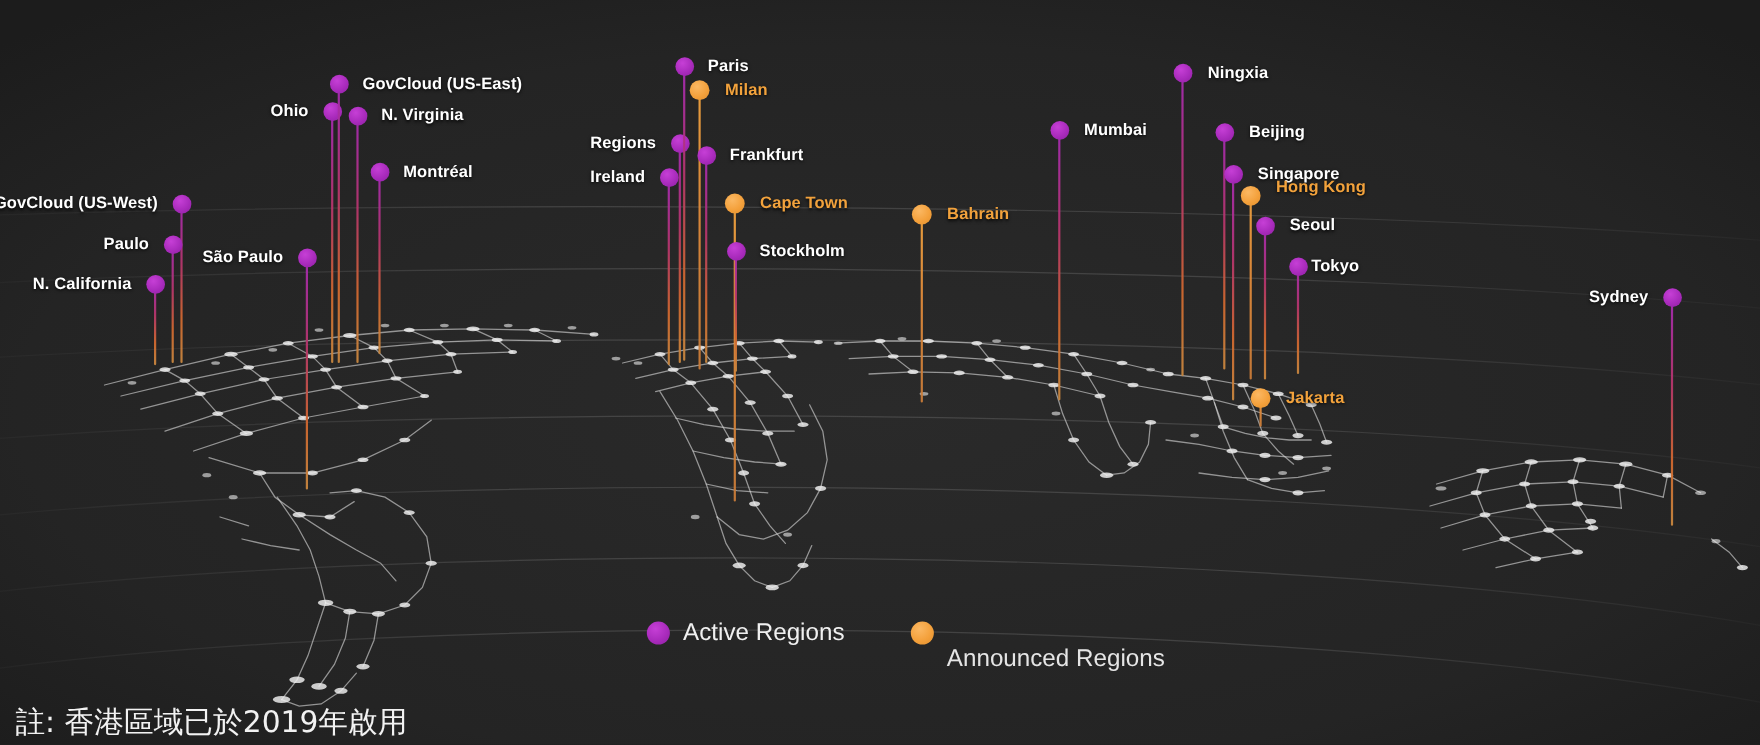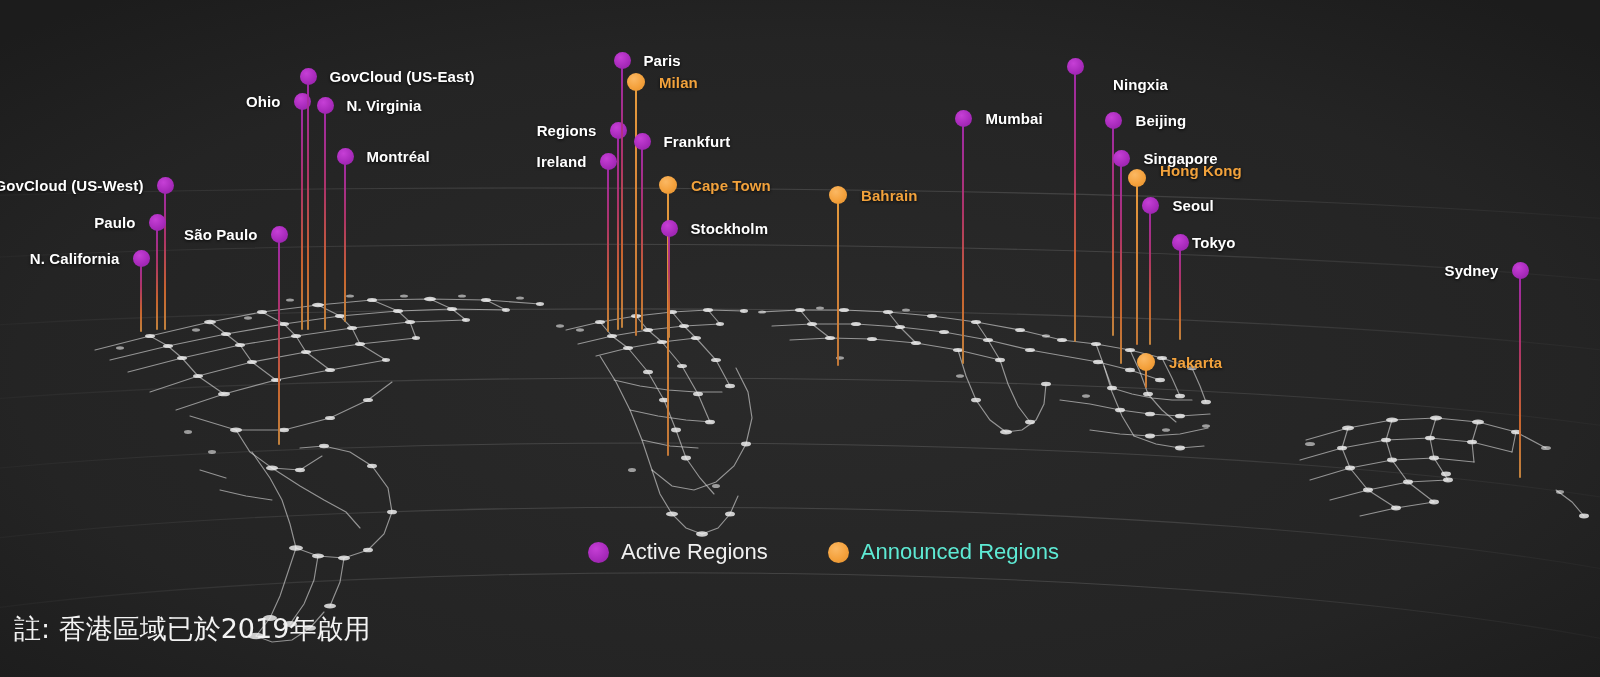--- a/index.html
+++ b/index.html
@@ -102,27 +102,27 @@
     background: radial-gradient(circle at 38% 32%, #c63fd6 0%, #a92bbc 55%, #8f1fa2 100%);
   }
   .legend-dot.announced {
     background: radial-gradient(circle at 38% 32%, #fbb863 0%, #f4a13c 55%, #e08f2e 100%);
   }
   .legend-text {
     font-size: 22px;
     line-height: 1;
   }
   .legend-text.active { color: #f0f0f0; }
-  .legend-text.announced { color: #5eead4; }
+  .legend-text.announced { color: #e5e5e5; margin-top: 46px; }
 
   
   #footnote {
     position: absolute;
     left: 14px;
-    top: 612px;
+    top: 640px;
     color: #f2f2f2;
     font-size: 27px;
     line-height: 1.25;
     font-family: "DejaVu Sans", "Liberation Sans", sans-serif;
     white-space: nowrap;
   }
 </style>
 </head>
 <body>
 
@@ -488,21 +488,21 @@
         <div class="mlabel announced right" style="top: 195px; left: 23px;">Bahrain</div>
       </div>
       <div class="marker" style="left: 963px; top: 0px;">
         <div class="stem active" style="top: 118px; height: 246px;"></div>
         <div class="dot active" style="width: 17px; height: 17px; left: -8.5px; top: 109.5px;"></div>
         <div class="mlabel active right" style="top: 118px; left: 22.5px;">Mumbai</div>
       </div>
       <div class="marker" style="left: 1075px; top: 0px;">
         <div class="stem active" style="top: 66px; height: 276px;"></div>
         <div class="dot active" style="width: 17px; height: 17px; left: -8.5px; top: 57.5px;"></div>
-        <div class="mlabel active right" style="top: 66px; left: 38px; margin-top: 18px;">Ningxia</div>
+        <div class="mlabel active right" style="top: 66px; left: 23px;">Ningxia</div>
       </div>
       <div class="marker" style="left: 1113px; top: 0px;">
         <div class="stem active" style="top: 120px; height: 216px;"></div>
         <div class="dot active" style="width: 17px; height: 17px; left: -8.5px; top: 111.5px;"></div>
         <div class="mlabel active right" style="top: 120px; left: 22.5px;">Beijing</div>
       </div>
       <div class="marker" style="left: 1121px; top: 0px;">
         <div class="stem active" style="top: 158px; height: 206px;"></div>
         <div class="dot active" style="width: 17px; height: 17px; left: -8.5px; top: 149.5px;"></div>
         <div class="mlabel active right" style="top: 158px; left: 22.5px;">Singapore</div>

